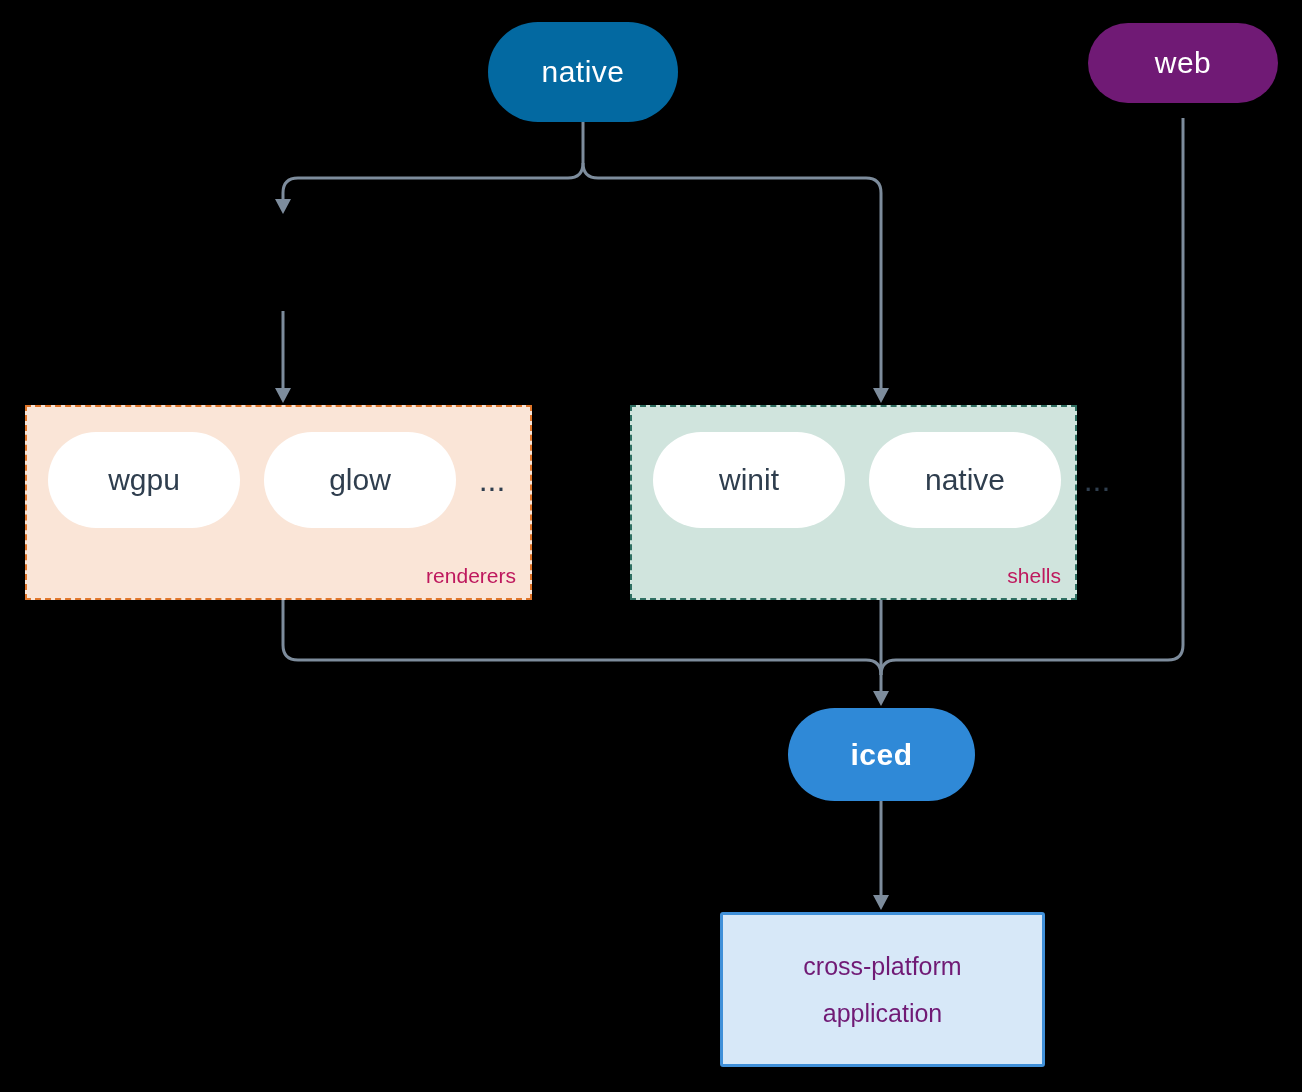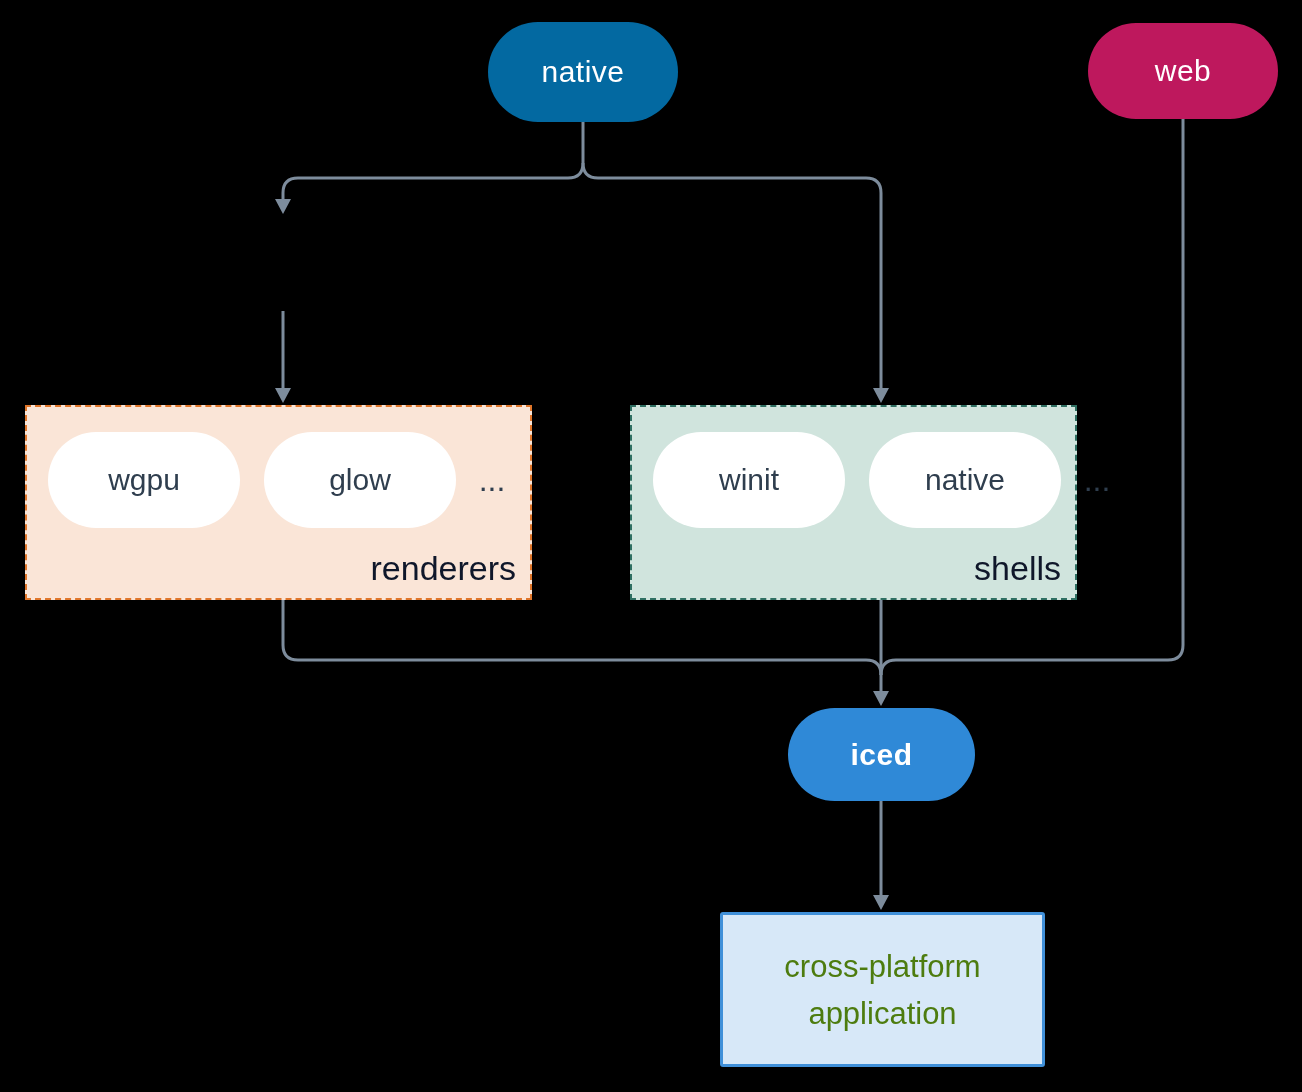--- a/index.html
+++ b/index.html
@@ -23,21 +23,21 @@
   .pill {
     position: absolute;
     display: flex;
     align-items: center;
     justify-content: center;
     color: #ffffff;
     font-size: 30px;
     letter-spacing: 0.5px;
   }
   .pill-native   { left: 488px;  top: 22px;  width: 190px; height: 100px; background: #0369a1; border-radius: 50px; }
-  .pill-web      { left: 1088px; top: 23px;  width: 190px; height: 96px;  background: #be185d; border-radius: 48px; }
+  .pill-web      { left: 1088px; top: 23px;  width: 190px; height: 80px;  background: #701a75; border-radius: 48px; }
   .pill-graphics { left: 188px;  top: 215px; width: 190px; height: 96px;  background: #e5873c; border-radius: 48px; }
   .pill-iced     { left: 788px;  top: 708px; width: 187px; height: 93px;  background: #2f89d7; border-radius: 47px; font-weight: bold; }
 
   .group {
     position: absolute;
     top: 405px;
     height: 195px;
     box-sizing: border-box;
   }
   .group-renderers {
@@ -75,39 +75,39 @@
     height: 96px;
     line-height: 96px;
     text-align: center;
     color: #2f3e4e;
     font-size: 32px;
   }
   .group-label {
     position: absolute;
     right: 14px;
     bottom: 10px;
-    color: #0f172a;
-    font-size: 34px;
+    color: #be185d;
+    font-size: 21px;
   }
   .app-box {
     position: absolute;
     left: 720px;
     top: 912px;
     width: 325px;
     height: 155px;
     box-sizing: border-box;
     background: #d7e8f8;
     border: 3px solid #4090d9;
     border-radius: 3px;
     display: flex;
     flex-direction: column;
     align-items: center;
     justify-content: center;
-    color: #4d7c0f;
-    font-size: 31px;
+    color: #701a75;
+    font-size: 25px;
     line-height: 47px;
   }
 </style>
 </head>
 <body>
 
 <div id="stage">
 
   <svg id="wires" viewBox="0 0 1302 1092" xmlns="http://www.w3.org/2000/svg">
     <g stroke="#7d8c9c" stroke-width="3" fill="none">

